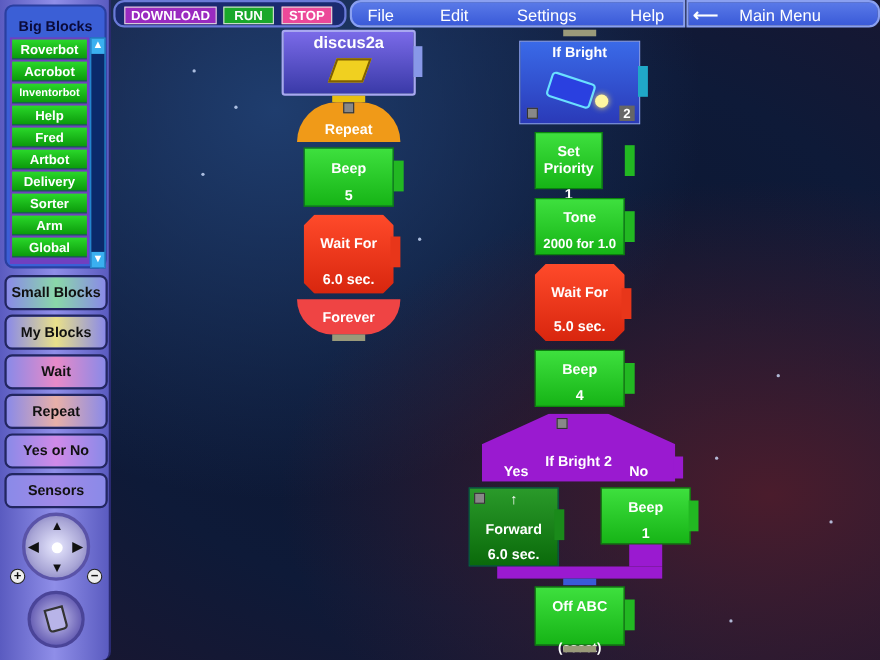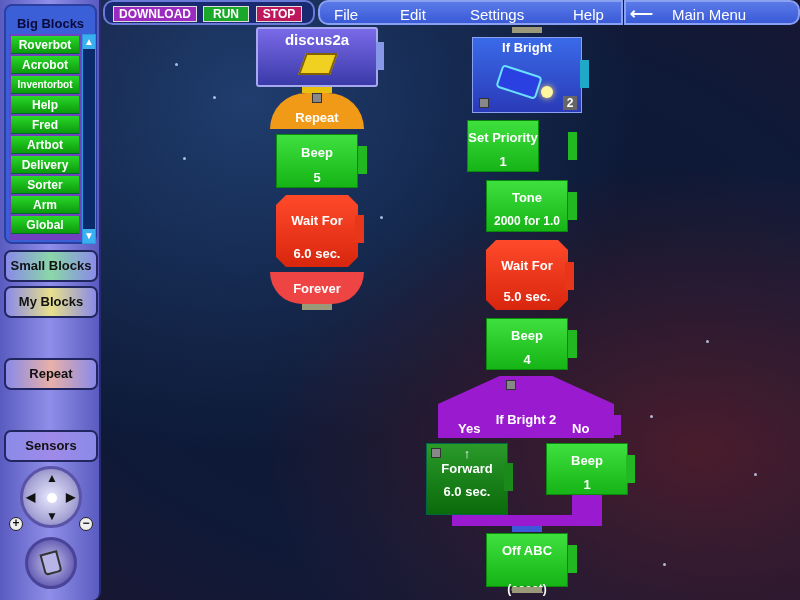--- a/index.html
+++ b/index.html
@@ -60,40 +60,42 @@
       <div class="bb-item">Arm</div>
       <div class="bb-item">Global</div>
     </div>
     <div class="bb-scroll">
       <div class="bb-arrow" style="top:0">▲</div>
       <div class="bb-arrow" style="bottom:0">▼</div>
     </div>
   </div>
   <div class="cat-btn" style="top:286px;background:linear-gradient(90deg,#8a8ae8,#e8e08a,#8a8ae8)">My Blocks</div>
   <div class="cat-btn" style="top:250px;background:linear-gradient(90deg,#8a8ae8,#8ad8a8,#8a8ae8)">Small Blocks</div>
+  <div class="cat-btn" style="top:322px;background:linear-gradient(90deg,#8a8ae8,#e88ac8,#8a8ae8)">Wait</div>
   <div class="cat-btn" style="top:358px;background:linear-gradient(90deg,#8a8ae8,#e8b0a8,#8a8ae8)">Repeat</div>
+  <div class="cat-btn" style="top:394px;background:linear-gradient(90deg,#8a8ae8,#d08ae8,#8a8ae8)">Yes or No</div>
   <div class="cat-btn" style="top:430px;background:linear-gradient(90deg,#8a8ae8,#a08ae8,#8a8ae8)">Sensors</div>
   <div class="nav-pad">
     <span class="nav-arr" style="left:23px;top:2px">▲</span>
     <span class="nav-arr" style="left:23px;top:40px">▼</span>
     <span class="nav-arr" style="left:3px;top:21px">◀</span>
     <span class="nav-arr" style="left:43px;top:21px">▶</span>
     <div class="nav-center"></div>
   </div>
   <div class="zoom-btn" style="left:9px;top:517px">+</div>
   <div class="zoom-btn" style="left:79px;top:517px">−</div>
   <div class="trash">
     <div style="position:absolute;left:14px;top:12px;width:18px;height:22px;border:2px solid #333;border-radius:0 0 4px 4px;background:#b8b4e8;transform:rotate(-15deg)"></div>
   </div>
 </div>
 
 <div class="topbar">
   <div class="tbtn" style="left:8px;width:84px;background:#9a2ac0">DOWNLOAD</div>
   <div class="tbtn" style="left:98px;width:46px;background:#1aa82a">RUN</div>
-  <div class="tbtn" style="left:151px;width:46px;background:#be185d">STOP</div>
+  <div class="tbtn" style="left:151px;width:46px;background:#ec4899">STOP</div>
 </div>
 <div class="menubar">
   <span class="menu-item" style="left:14px">File</span>
   <span class="menu-item" style="left:80px">Edit</span>
   <span class="menu-item" style="left:150px">Settings</span>
   <span class="menu-item" style="left:253px">Help</span>
 </div>
 <div class="mainmenu">
   <span style="position:absolute;left:4px;top:2px;font-size:16px;color:#fff">⟵</span>
   <span class="menu-item" style="left:46px">Main Menu</span>
@@ -126,21 +128,21 @@
 
 <div class="conn" style="left:512px;top:27px;background:#9a9a7a"></div>
 <div class="blk" style="left:472px;top:37px;width:110px;height:76px;background:linear-gradient(#3a6ae8,#2a3ab8);border:1px solid #8aa0f0">
   <div style="margin-top:2px">If Bright</div>
   <div style="position:absolute;left:25px;top:32px;width:42px;height:24px;background:#2a40e0;border:2px solid #6ae0ff;border-radius:4px;transform:rotate(18deg)"></div>
   <div style="position:absolute;left:68px;top:48px;width:12px;height:12px;border-radius:50%;background:#fff6a0;box-shadow:0 0 6px #ffe060"></div>
   <div style="position:absolute;left:6px;top:60px;width:10px;height:10px;background:#888;border:1px solid #333"></div>
   <div style="position:absolute;left:90px;top:58px;width:14px;height:14px;background:#666;font-size:12px;line-height:14px">2</div>
 </div>
 <div class="tab" style="left:580px;top:60px;background:#20a8c8"></div>
-<div class="blk green" style="left:467px;top:120px;width:72px;height:52px">
+<div class="blk green" style="left:486px;top:120px;width:62px;height:52px">
   <div style="margin-top:9px">Set Priority</div>
   <div style="margin-top:9px">1</div>
 </div>
 <div class="tab" style="left:568px;top:132px;background:#22b822"></div>
 <div class="blk green" style="left:486px;top:180px;width:82px;height:52px">
   <div style="margin-top:9px">Tone</div>
   <div style="margin-top:9px;font-size:12px">2000 for 1.0</div>
 </div>
 <div class="tab" style="left:568px;top:192px;background:#22b822"></div>
 <div class="blk red" style="left:486px;top:240px;width:82px;height:70px">
@@ -157,21 +159,21 @@
 <div class="blk" style="left:438px;top:376px;width:176px;height:62px;background:#9a1ad0;clip-path:polygon(35% 0,65% 0,100% 45%,100% 100%,0 100%,0 45%)">
   <div style="margin-top:36px">If Bright 2</div>
   <div style="position:absolute;left:20px;top:45px">Yes</div>
   <div style="position:absolute;left:134px;top:45px">No</div>
 </div>
 <div style="position:absolute;left:506px;top:380px;width:10px;height:10px;background:#888;border:1px solid #333"></div>
 <div class="tab" style="left:612px;top:415px;background:#9a1ad0;height:20px"></div>
 <div class="blk" style="left:426px;top:443px;width:82px;height:72px;background:linear-gradient(#2a9a2a,#0a6a0a);border:1px solid #064">
   <div style="position:absolute;left:4px;top:4px;width:10px;height:10px;background:#888;border:1px solid #333"></div>
   <div style="margin-top:2px">↑</div>
-  <div style="margin-top:0">Forward</div>
+  <div style="margin-top:12px">Forward</div>
   <div style="margin-top:8px">6.0 sec.</div>
 </div>
 <div class="tab" style="left:504px;top:463px;background:#1a8a1a"></div>
 <div class="blk green" style="left:546px;top:443px;width:82px;height:52px">
   <div style="margin-top:9px">Beep</div>
   <div style="margin-top:9px">1</div>
 </div>
 <div class="tab" style="left:626px;top:455px;background:#22b822"></div>
 <div style="position:absolute;left:572px;top:495px;width:30px;height:20px;background:#9a1ad0"></div>
 <div style="position:absolute;left:452px;top:515px;width:150px;height:11px;background:#9a1ad0"></div>

